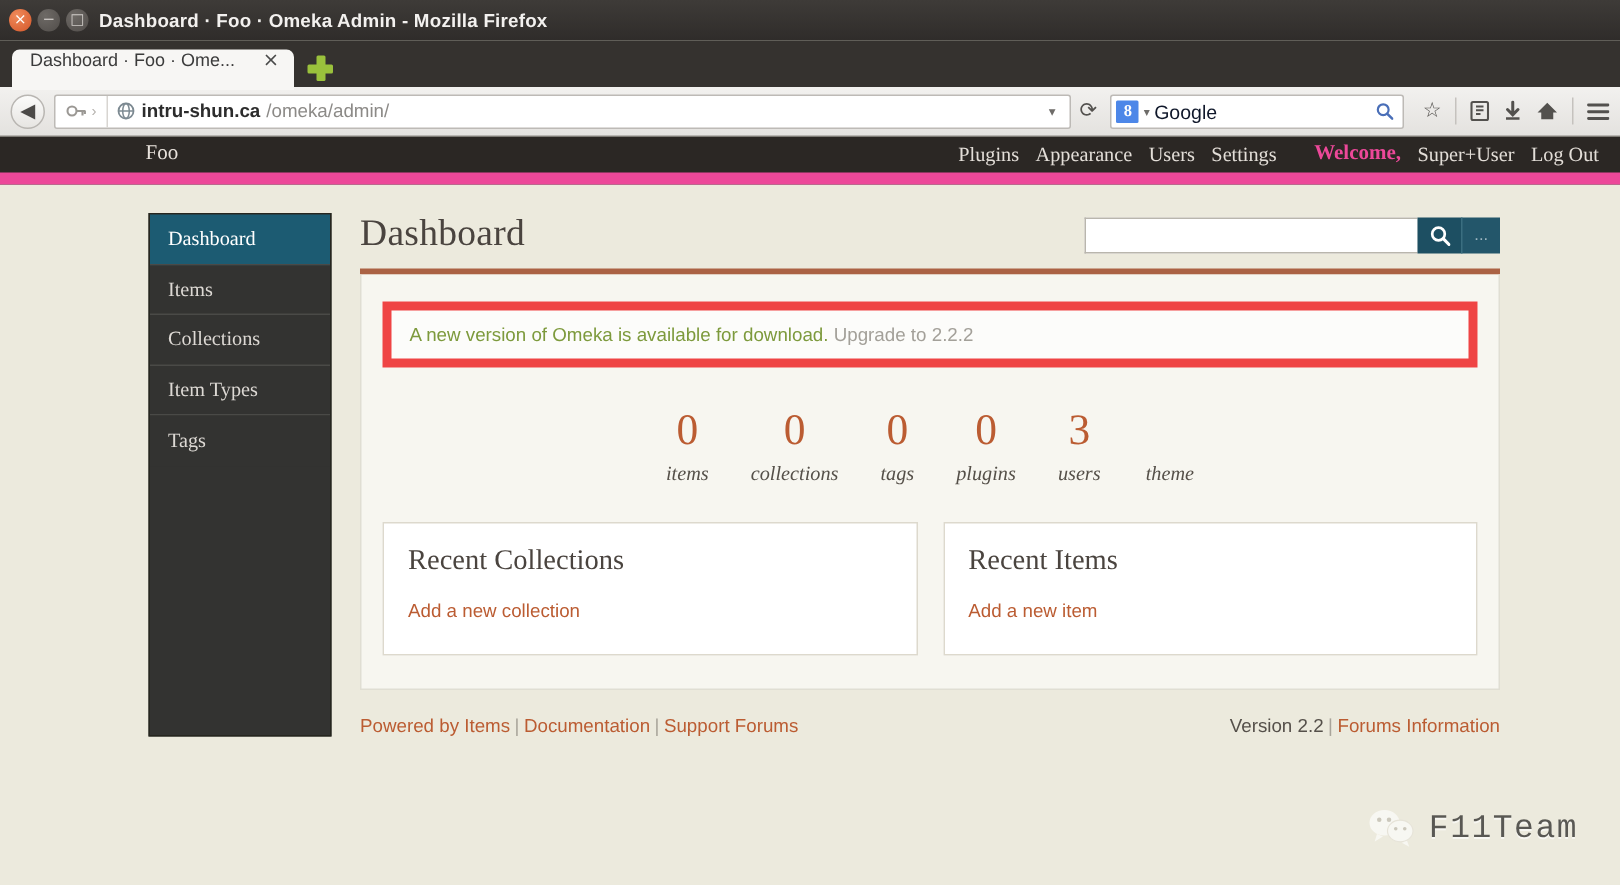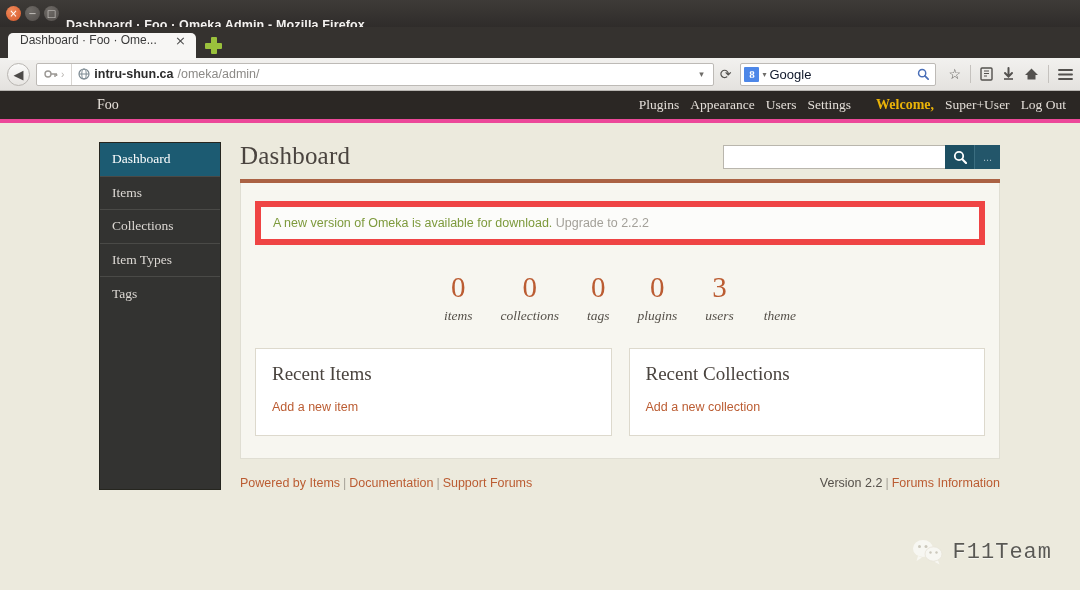--- a/index.html
+++ b/index.html
@@ -22,21 +22,21 @@
   .wbtn {
     width: 15px; height: 15px; border-radius: 50%;
     display: flex; align-items: center; justify-content: center;
     font-size: 10px; line-height: 1; color: #3a3a3a;
     font-family: "DejaVu Sans", sans-serif;
   }
   .wbtn.close { background: radial-gradient(circle at 35% 30%, #f08a5a, #d4572a); color: #fff; }
   .wbtn.min   { background: radial-gradient(circle at 35% 30%, #6e6a66, #514d4a); color: #cfcbc7; }
   .wbtn.max   { background: radial-gradient(circle at 35% 30%, #6e6a66, #514d4a); color: #cfcbc7; }
   .wintitle {
-    position: absolute; left: 66px; top: 11px; height: 27px;
+    position: absolute; left: 66px; top: 0; height: 27px;
     display: flex; align-items: center;
     color: #f3f1ef; font-size: 12.5px; font-weight: bold;
     letter-spacing: .15px;
   }
 
   
   .tabstrip {
     height: 31px; background: #35322f;
     display: flex; align-items: flex-end; padding-left: 8px;
     position: relative;
@@ -115,32 +115,32 @@
   .scaret { color: #6e6c69; font-size: 8px; }
   .splaceholder { flex: 1; color: #0f172a; font-size: 13px; }
   .magn { color: #4a6fb8; font-size: 13px; padding-right: 2px; }
   .navicons { display: flex; align-items: center; gap: 9px; padding-left: 6px; color: #53514e; }
   .navicon { font-size: 14px; line-height: 1; font-family: "DejaVu Sans", sans-serif; }
   .navsep { width: 1px; height: 18px; background: #c5c2be; }
 
   
   .adminbar {
     height: 32px; background: #2b2724;
-    border-bottom: 4px solid #ec4899;
+    border-bottom: 8px solid #ec4899;
     display: flex; align-items: center;
     padding: 0 14px 0 97px;
     font-family: "Liberation Serif", serif;
   }
   .site-title { color: #e8e2dc; font-size: 14px; }
   .adminnav {
     margin-left: auto; display: flex; align-items: center; gap: 11px;
     font-size: 13.5px;
   }
   .adminnav a { color: #e3ded8; text-decoration: none; }
-  .welcome { color: #eab308; font-weight: bold; margin-left: 14px; font-size: 14px; }
+  .welcome { color: #ec4899; font-weight: bold; margin-left: 14px; font-size: 14px; }
   .username { color: #ddd8d2; }
 
   
   .page { display: flex; padding: 19px 0 0 0; position: relative; }
   .sidebar {
     width: 122px; margin-left: 99px;
     background: #333331;
     border: 1px solid #26261f;
     font-family: "Liberation Serif", serif;
   }
@@ -401,26 +401,26 @@
           <div class="num">3</div>
           <div class="lbl">users</div>
         </div>
         <div class="stat theme">
           <div class="lbl">theme</div>
         </div>
       </div>
 
       <div class="cards">
         <div class="card">
+          <h2>Recent Collections</h2>
+          <a>Add a new collection</a>
+        </div>
+        <div class="card">
           <h2>Recent Items</h2>
           <a>Add a new item</a>
-        </div>
-        <div class="card">
-          <h2>Recent Collections</h2>
-          <a>Add a new collection</a>
         </div>
       </div>
     </div>
 
     <div class="footer">
       <a>Powered by Items</a>
       <span class="sep">|</span>
       <a>Documentation</a>
       <span class="sep">|</span>
       <a>Support Forums</a>

